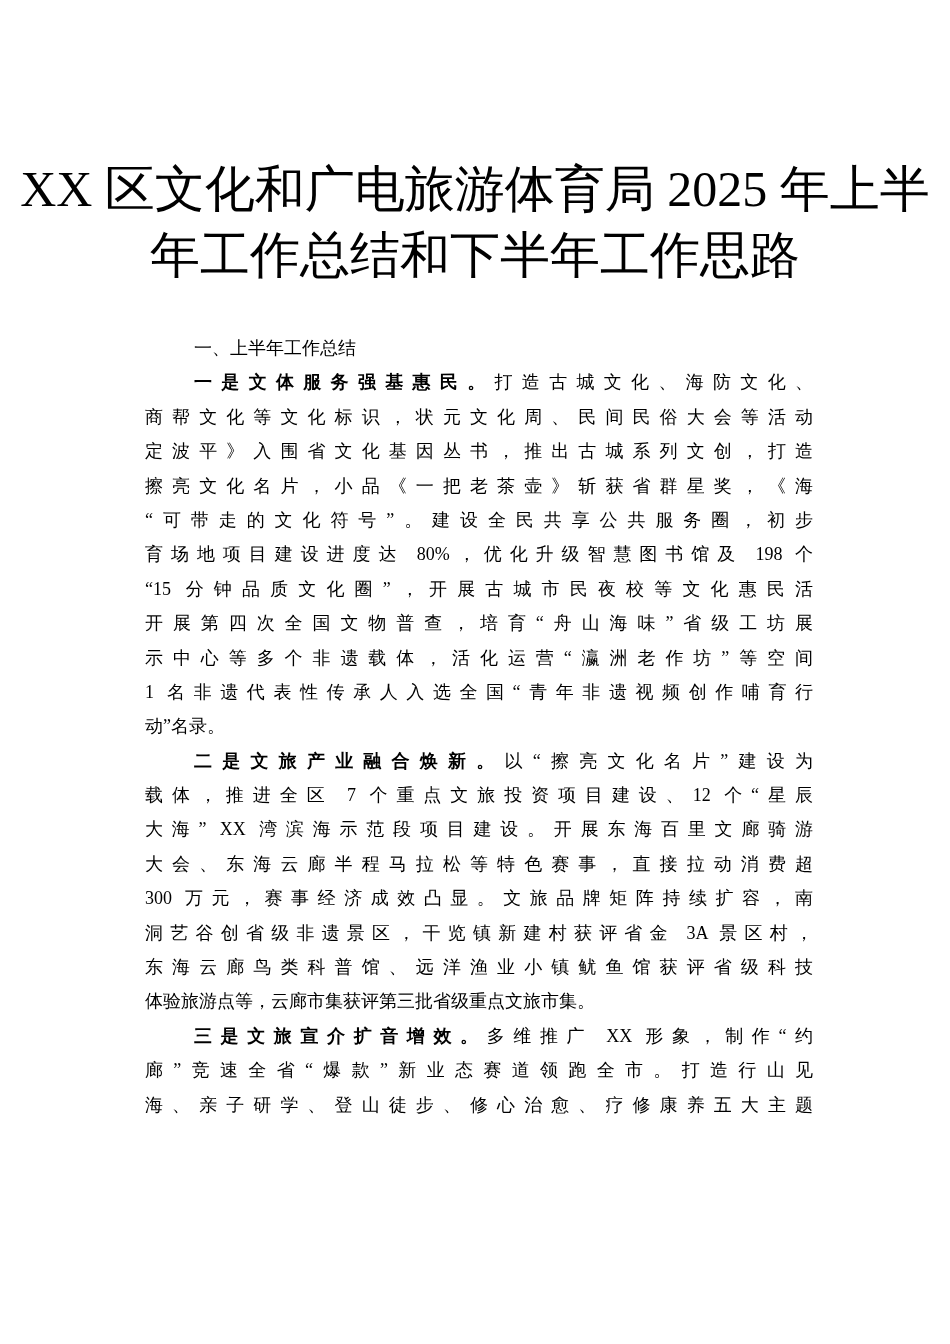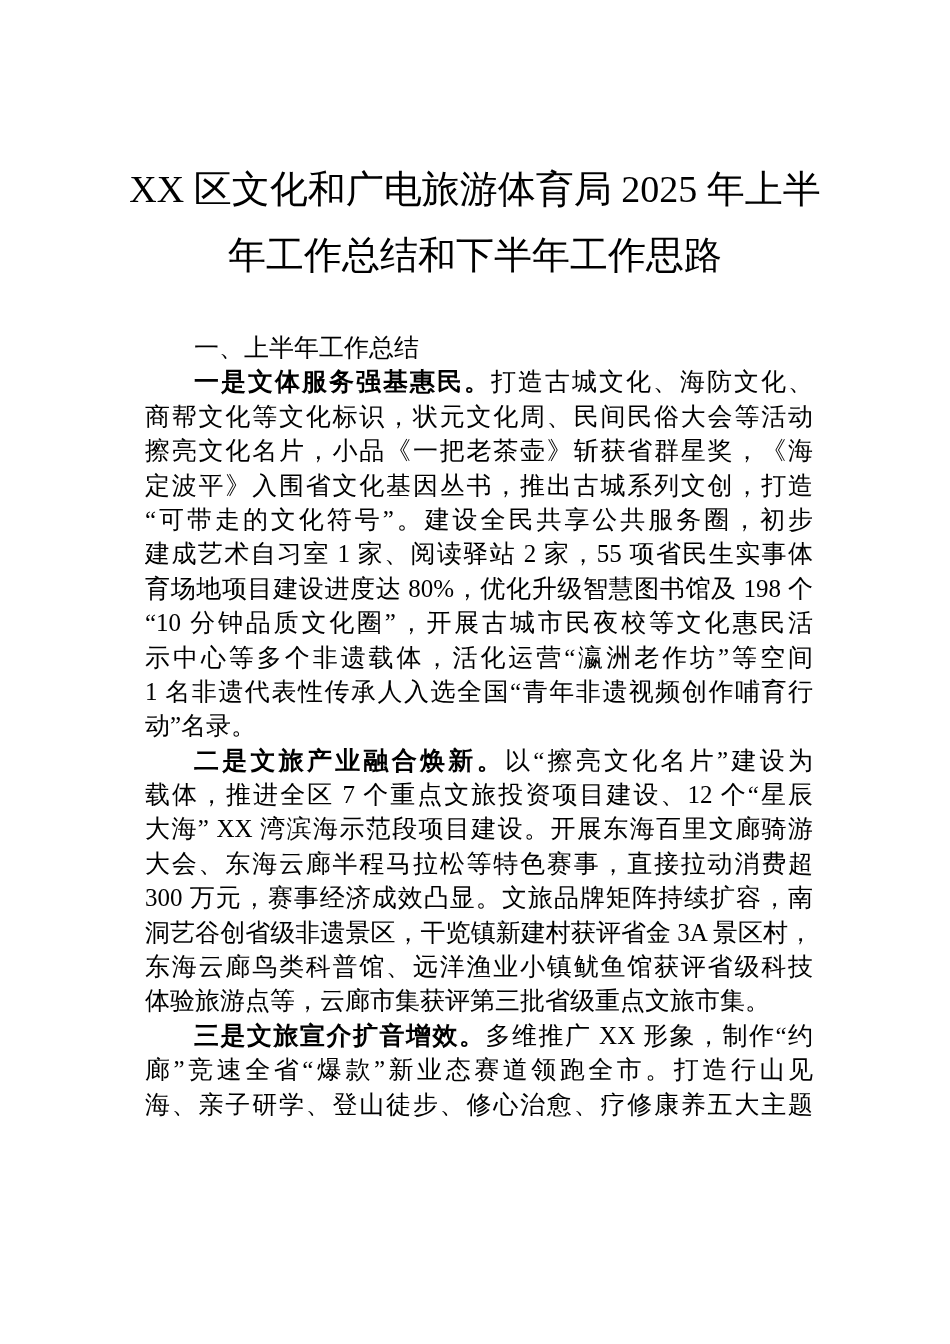--- a/index.html
+++ b/index.html
@@ -11,30 +11,30 @@
     color: #000000;
     font-family: "Liberation Serif", "DejaVu Serif", serif;
     overflow: hidden;
   }
   .title {
     position: absolute;
     top: 156px;
     left: 0;
     width: 100%;
     text-align: center;
-    font-size: 38px;
+    font-size: 50px;
     line-height: 66px;
     font-weight: 400;
   }
   .body-text {
     position: absolute;
     top: 331px;
     left: 145px;
     width: 668px;
-    font-size: 25px;
+    font-size: 18px;
     line-height: 34.4px;
   }
   .line {
     height: 34.4px;
     overflow: hidden;
     text-align: justify;
     white-space: normal;
   }
   .line.j { text-align-last: justify; }
   .line.indent { padding-left: 49px; }
@@ -46,26 +46,26 @@
 <div class="page">
   <div class="title">
     <div class="title-line">XX 区文化和广电旅游体育局 2025 年上半</div>
     <div class="title-line">年工作总结和下半年工作思路</div>
   </div>
   <div class="body-text">
     <div class="line indent">一、上半年工作总结</div>
     <div id="paragraphs">
         <div class="line indent j"><span class="lead">一是文体服务强基惠民。</span><span>打造古城文化、海防文化、</span></div>
         <div class="line j">商帮文化等文化标识，状元文化周、民间民俗大会等活动</div>
+        <div class="line j">定波平》入围省文化基因丛书，推出古城系列文创，打造</div>
         <div class="line j">擦亮文化名片，小品《一把老茶壶》斩获省群星奖，《海</div>
-        <div class="line j">定波平》入围省文化基因丛书，推出古城系列文创，打造</div>
         <div class="line j">“可带走的文化符号”。建设全民共享公共服务圈，初步</div>
-        <div class="line j">建成艺术自习室 1 家、阅读驿站 2 家，55 项省民生实事体</div>
         <div class="line j">育场地项目建设进度达 80%，优化升级智慧图书馆及 198 个</div>
-        <div class="line j">“10 分钟品质文化圈”，开展古城市民夜校等文化惠民活</div>
+        <div class="line j">“15 分钟品质文化圈”，开展古城市民夜校等文化惠民活</div>
+        <div class="line j">开展第四次全国文物普查，培育“舟山海味”省级工坊展</div>
         <div class="line j">示中心等多个非遗载体，活化运营“瀛洲老作坊”等空间</div>
         <div class="line j">1 名非遗代表性传承人入选全国“青年非遗视频创作哺育行</div>
         <div class="line">动”名录。</div>
         <div class="line indent j"><span class="lead">二是文旅产业融合焕新。</span><span>以“擦亮文化名片”建设为</span></div>
         <div class="line j">载体，推进全区 7 个重点文旅投资项目建设、12 个“星辰</div>
         <div class="line j">大海” XX 湾滨海示范段项目建设。开展东海百里文廊骑游</div>
         <div class="line j">大会、东海云廊半程马拉松等特色赛事，直接拉动消费超</div>
         <div class="line j">300 万元，赛事经济成效凸显。文旅品牌矩阵持续扩容，南</div>
         <div class="line j">洞艺谷创省级非遗景区，干览镇新建村获评省金 3A 景区村，</div>
         <div class="line j">东海云廊鸟类科普馆、远洋渔业小镇鱿鱼馆获评省级科技</div>

